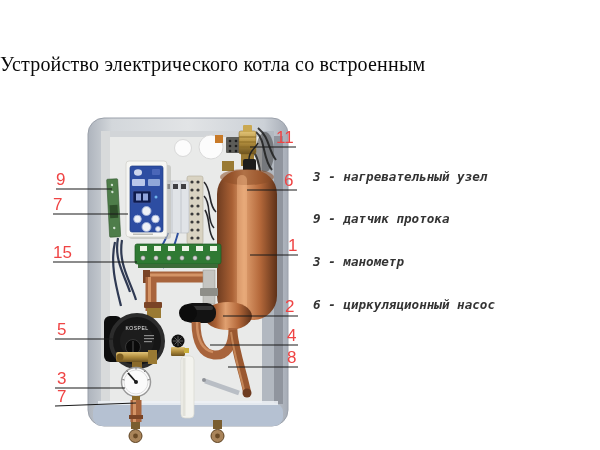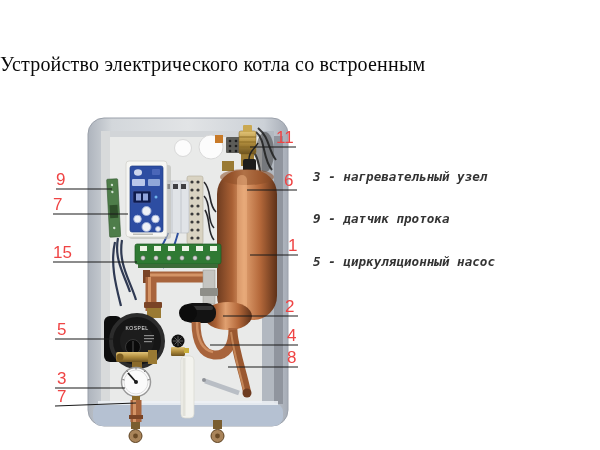--- a/index.html
+++ b/index.html
@@ -297,21 +297,22 @@
 <div class="callout" style="left:276px;top:129px">11</div>
 <div class="callout" style="left:284px;top:172px">6</div>
 <div class="callout" style="left:288px;top:237px">1</div>
 <div class="callout" style="left:285px;top:298px">2</div>
 <div class="callout" style="left:287px;top:327px">4</div>
 <div class="callout" style="left:287px;top:349px">8</div>
 
 <div class="legend">
   <div class="ll">3 - нагревательный узел</div>
   <div class="ll">9 - датчик протока</div>
-  <div class="ll">5 - циркуляционный насос</div>
+  <div class="ll">3 - манометр</div>
+  <div class="ll">6 - циркуляционный насос</div>
   
   
   
   
   
   
   
   
   
   

